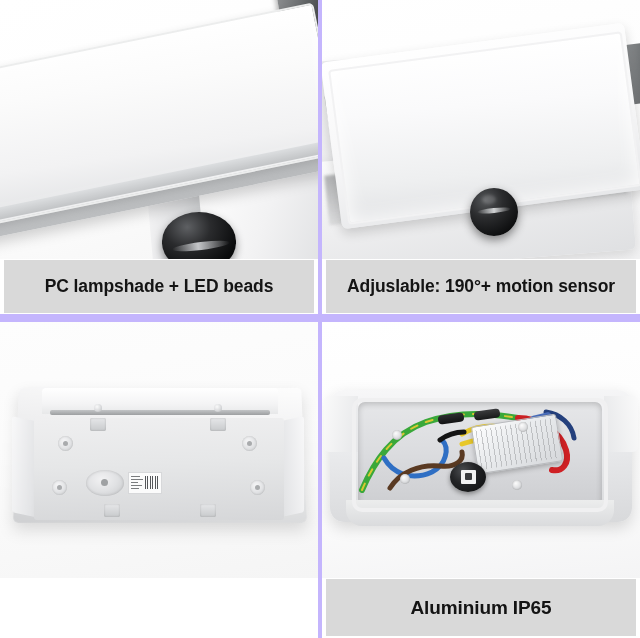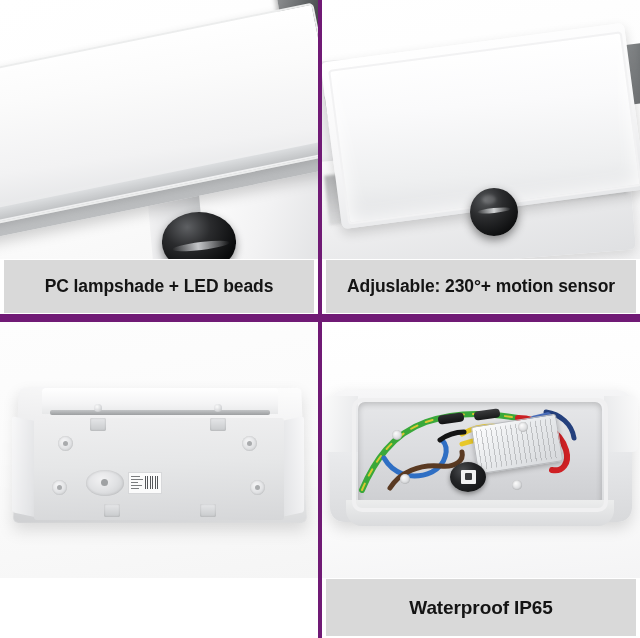--- a/index.html
+++ b/index.html
@@ -11,21 +11,21 @@
     width: 640px;
     height: 638px;
     font-family: "Liberation Sans", sans-serif;
     overflow: hidden;
   }
 
   .grid {
     position: relative;
     width: 640px;
     height: 638px;
-    background: #701a75;
+    background: #c4b5fd;
   }
 
   
   .cell {
     position: absolute;
     width: 318px;
     overflow: hidden;
     background: #ffffff;
   }
   .cell.col-l { left: 0px; }
@@ -524,21 +524,21 @@
       <div class="c2-bg"></div>
       <div class="c2-wall"></div>
       <div class="c2-base"></div>
       <div class="c2-shadowband"></div>
       <div class="c2-arm-l"></div>
       <div class="c2-arm-r"></div>
       <div class="c2-frame"></div>
       <div class="c2-panel"></div>
       <div class="c2-knob"></div>
     </div>
-    <div class="caption">Adjuslable: 230°+ motion sensor</div>
+    <div class="caption">Adjuslable: 190°+ motion sensor</div>
   </div>
 
   <div class="cell col-l row-b">
     <div class="photo">
       <div class="c3-bg"></div>
       <div class="c3-shell"></div>
       <div class="c3-topedge"></div>
       <div class="c3-groove"></div>
       <div class="c3-corner-l"></div>
       <div class="c3-corner-r"></div>
@@ -594,16 +594,16 @@
         <div class="c4-driver-fins"></div>
       </div>
       <div class="c4-round">
         <div class="c4-round-label"></div>
       </div>
       <div class="c4-screw w1"></div>
       <div class="c4-screw w2"></div>
       <div class="c4-screw w3"></div>
       <div class="c4-screw w4"></div>
     </div>
-    <div class="caption">Waterproof IP65</div>
+    <div class="caption">Aluminium IP65</div>
   </div>
 
 </div>
 
 </body></html>

